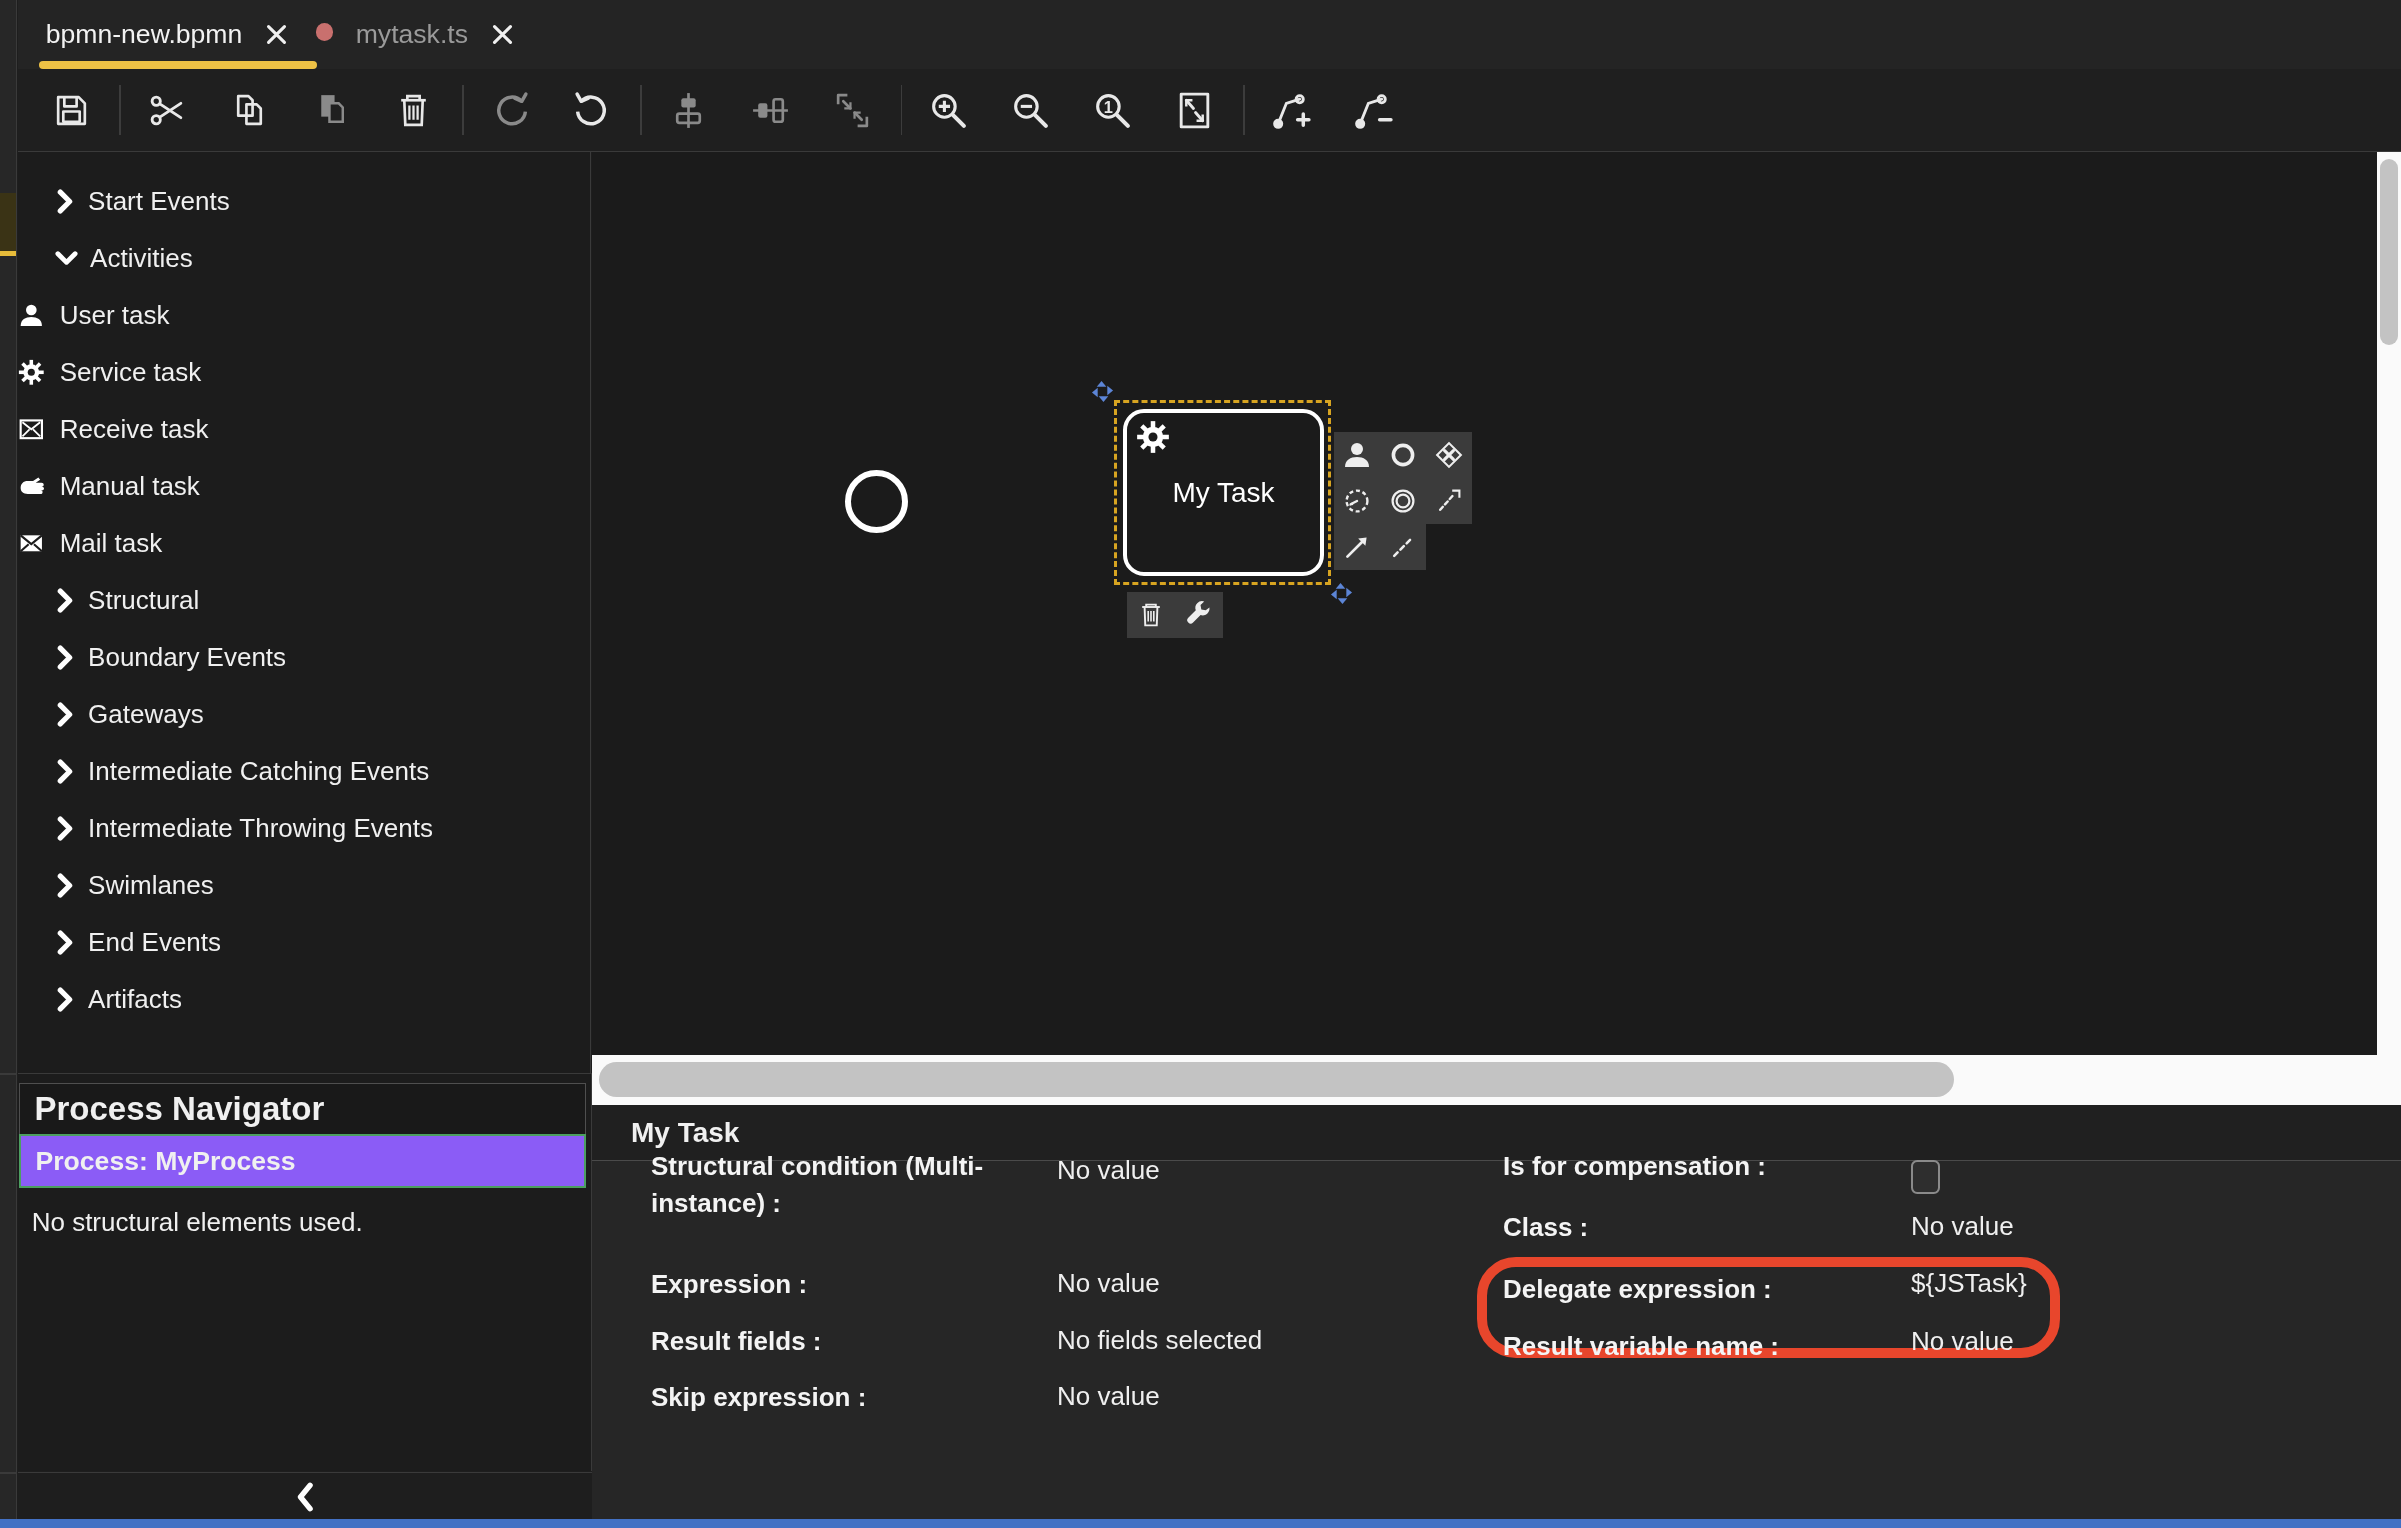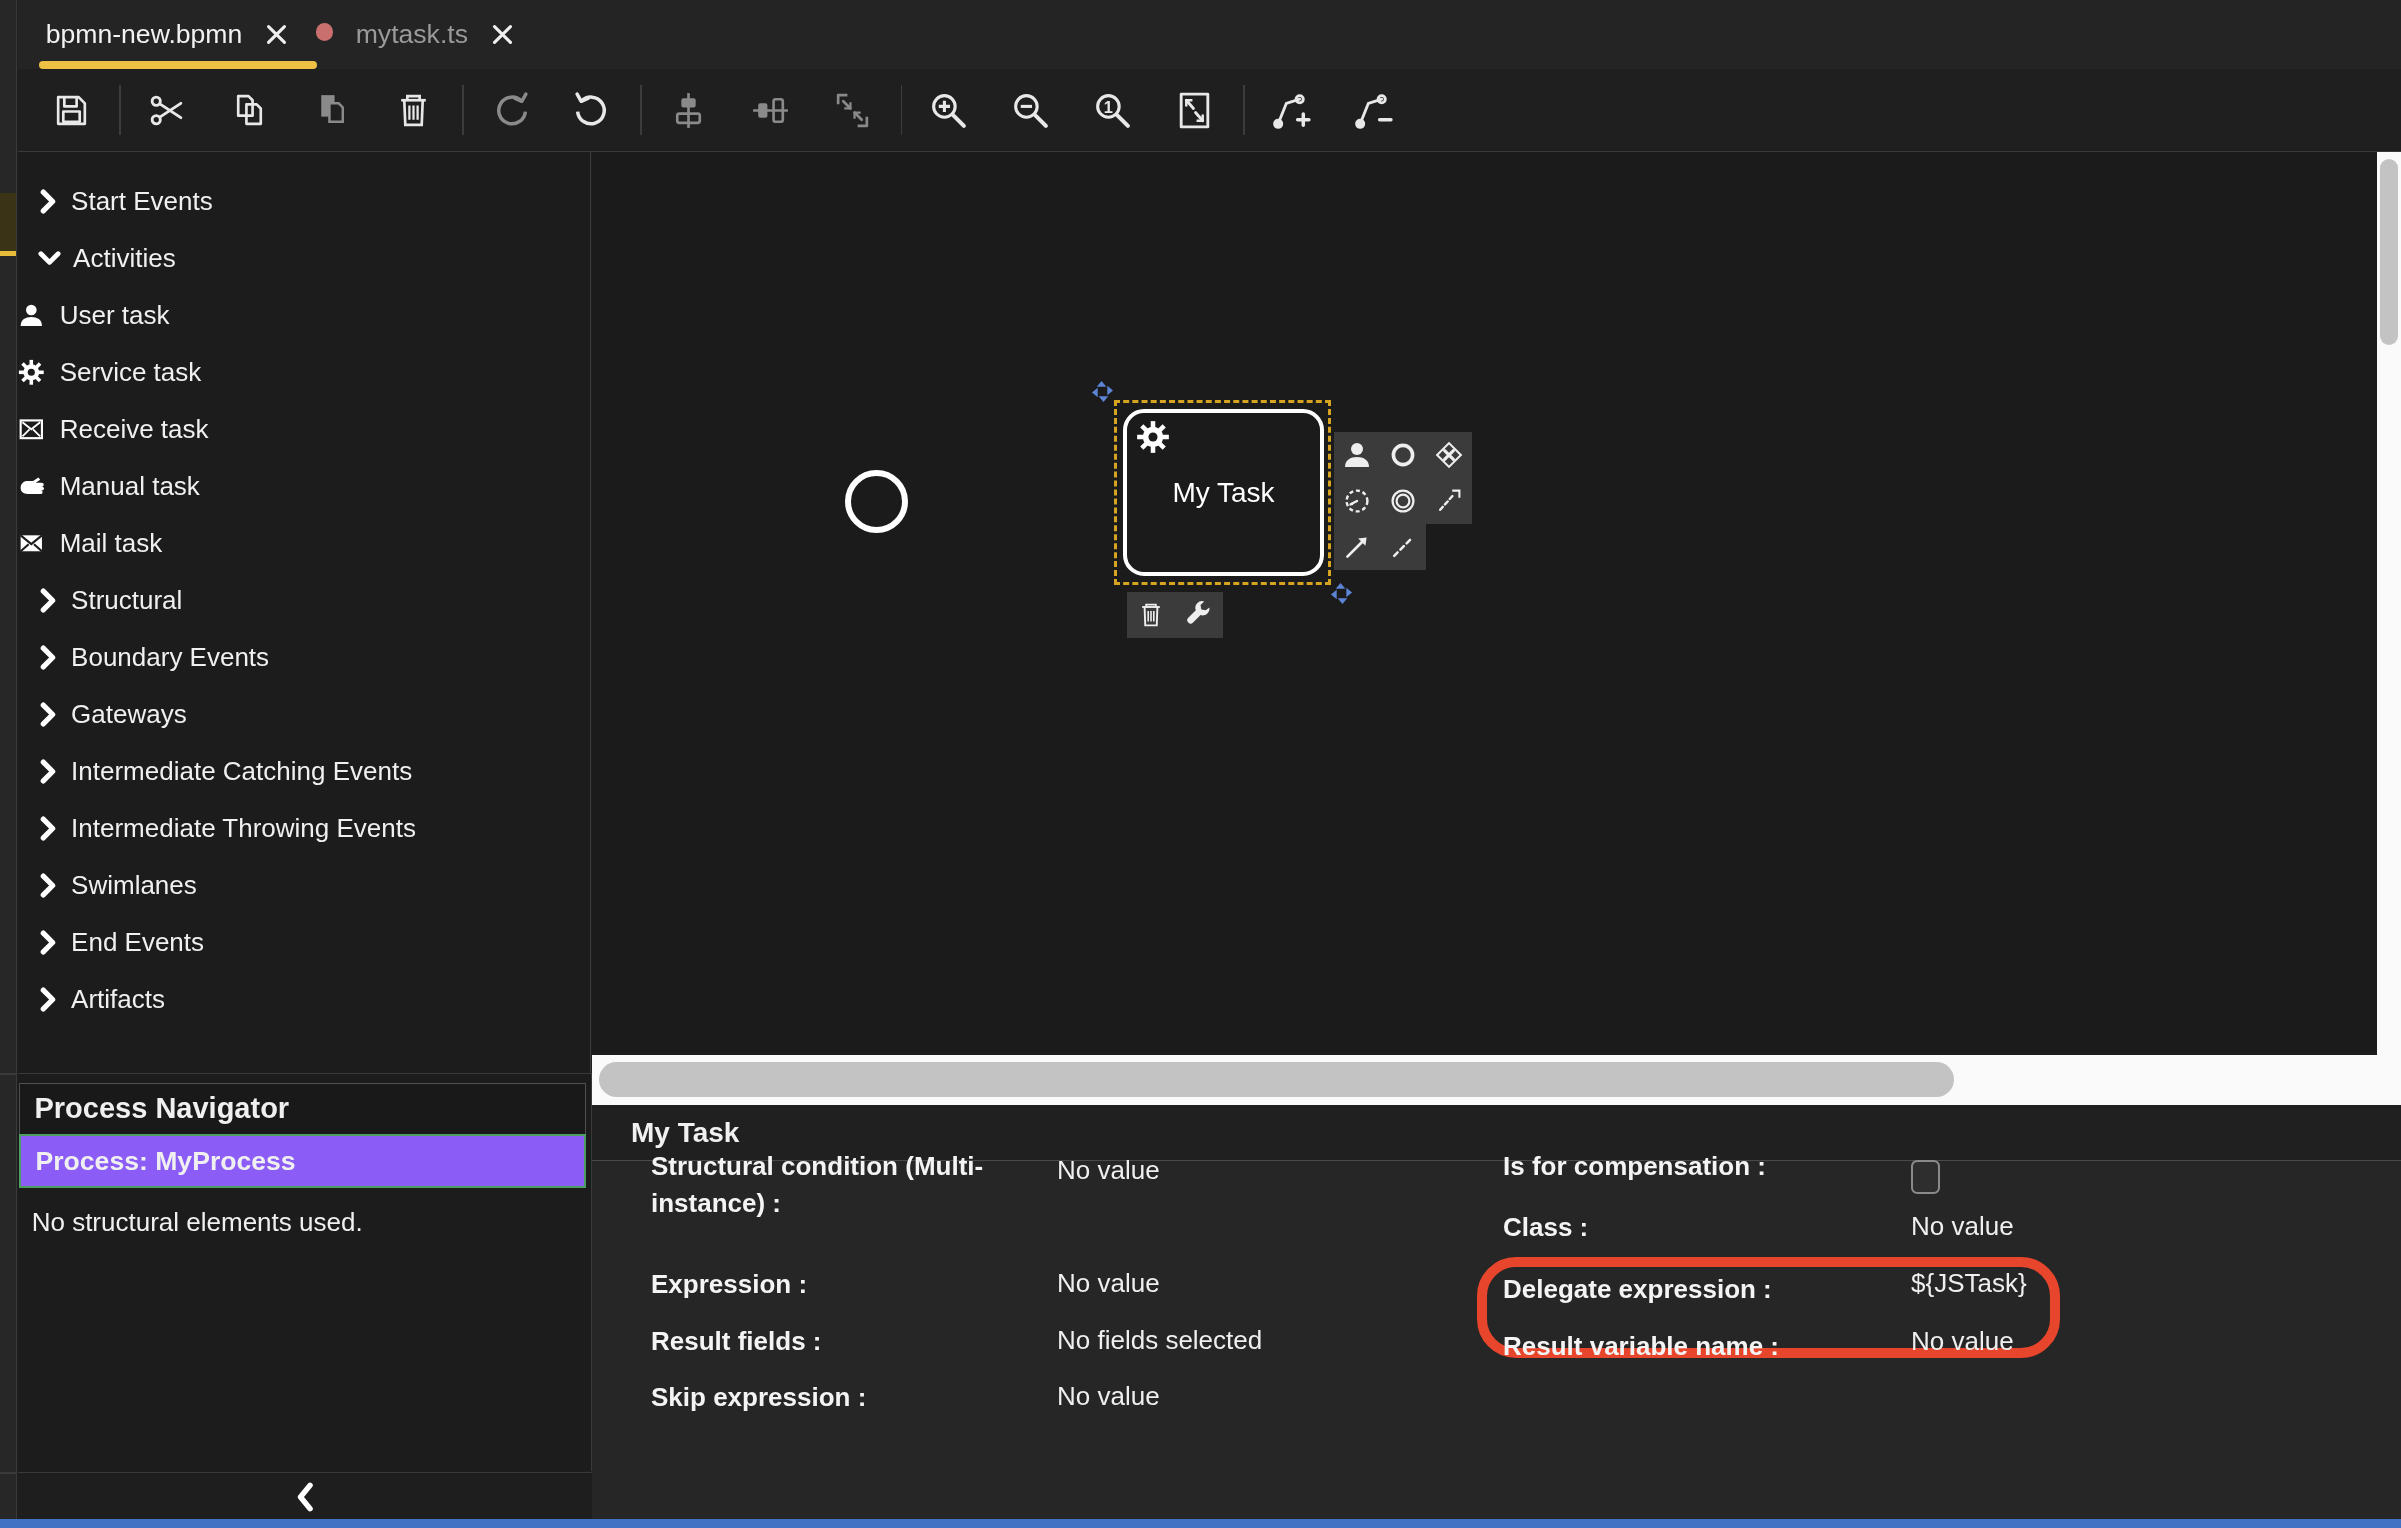--- a/index.html
+++ b/index.html
@@ -21,21 +21,21 @@
   #modified-dot{position:absolute;left:298px;top:23px;width:17.7px;height:17.7px;border-radius:50%;}
   
   #toolbar{position:absolute;left:17.7px;top:69px;width:2384px;height:83px;background:#1f1f1f;
            border-bottom:1.8px solid #3a3a3a;display:flex;align-items:center;padding-left:32px;box-sizing:border-box;}
   .tbtn{width:43px;height:43px;margin-right:39px;display:flex;align-items:center;justify-content:center;color:#e8e8e8;}
   .tbtn.disabled{color:#8a8a8a;}
   .tsep{width:1.8px;height:50px;background:#3c3c3c;margin:0 25px 0 -12.4px;flex:none;}
   
   #palette{position:absolute;left:17.7px;top:152px;width:572px;height:921px;background:#1c1c1c;
            border-right:1.8px solid #3a3a3a;box-sizing:content-box;padding-top:21px;}
-  .pal-cat{height:57px;display:flex;align-items:center;padding-left:20px;gap:12.4px;font-size:26px;text-align:center;}
+  .pal-cat{height:57px;display:flex;align-items:center;padding-left:37px;gap:12.4px;font-size:26px;text-align:center;}
   .pal-item{height:57px;display:flex;align-items:center;gap:14px;font-size:26px;}
   .pal-icon{width:28px;height:28px;flex:none;display:flex;align-items:center;justify-content:center;}
   
   #canvas{position:absolute;left:592px;top:152px;width:1785px;height:903px;background:#1b1b1b;}
   #start-event{position:absolute;left:253px;top:318px;width:51px;height:51px;border:6.2px solid #fff;border-radius:50%;}
   #selection-box{position:absolute;left:522px;top:248px;width:211px;height:179px;border:3.5px dashed #d7a421;}
   #task-node{position:absolute;left:531px;top:257px;width:193px;height:159px;border:4.4px solid #fff;border-radius:21px;background:#1b1b1b;display:flex;align-items:center;justify-content:center;}
   #task-node .node-label{font-size:28px;color:#fff;}
   #node-gear{position:absolute;left:8.9px;top:7px;}
   .corner-marker{position:absolute;width:23px;height:23px;}
@@ -52,21 +52,21 @@
   #properties{position:absolute;left:592px;top:1105px;width:1810px;height:414px;background:#262626;}
   #prop-header{position:absolute;left:0;top:0;width:100%;height:55px;background:#202020;border-bottom:1.8px solid #4a4a4a;display:flex;align-items:center;}
   #prop-title{font-size:28px;font-weight:bold;margin-left:39px;}
   .plabel{position:absolute;font-size:26px;font-weight:bold;color:#f4f4f4;line-height:37px;}
   .pvalue{position:absolute;font-size:26px;color:#efefef;}
   #checkbox{position:absolute;left:1319px;top:55px;width:25px;height:30px;border:2.7px solid #8a8a8a;border-radius:6.2px;background:#2e2e2e;}
   #red-highlight{position:absolute;left:885px;top:152px;width:563px;height:81px;border:10.6px solid #e8462c;border-radius:39px;pointer-events:none;}
   
   #sidebar-bottom{position:absolute;left:17.7px;top:1073px;width:574px;height:398px;background:#1c1c1c;border-top:1.8px solid #3a3a3a;border-right:1.8px solid #3a3a3a;box-sizing:border-box;}
   #nav-header{position:absolute;left:1.8px;top:8.9px;width:565px;height:50px;border:1.8px solid #4f4f4f;background:#191919;display:flex;align-items:center;}
-  #nav-header span{font-size:29px;font-weight:bold;margin-left:14px;}
+  #nav-header span{font-size:33px;font-weight:bold;margin-left:14px;}
   #process-row{position:absolute;left:1.8px;top:60px;width:563px;height:50px;border:2.7px solid #4c9f60;background:#8b5cf6;display:flex;align-items:center;}
   #process-row span{font-size:26.6px;font-weight:bold;margin-left:14px;}
   #nav-empty{position:absolute;left:14px;top:133px;font-size:26px;color:#f0f0f0;}
   
   #collapse-bar{position:absolute;left:17.7px;top:1472px;width:574px;height:48px;background:#1e1e1e;border-top:1.8px solid #3a3a3a;display:flex;align-items:center;justify-content:center;box-sizing:border-box;}
   #bottom-strip{position:absolute;left:0;top:1519px;width:2401px;height:8.9px;}
   svg{display:block;}
 </style>
 </head>
 <body>

